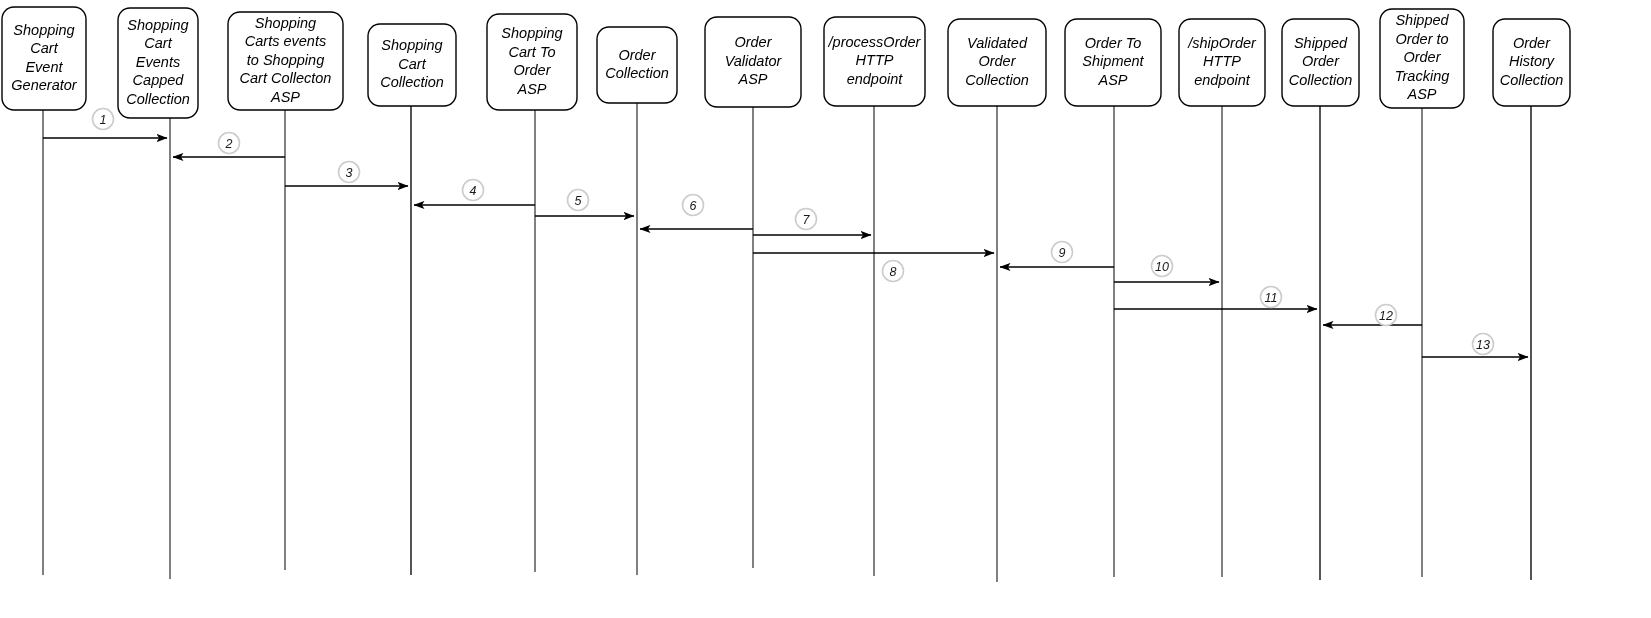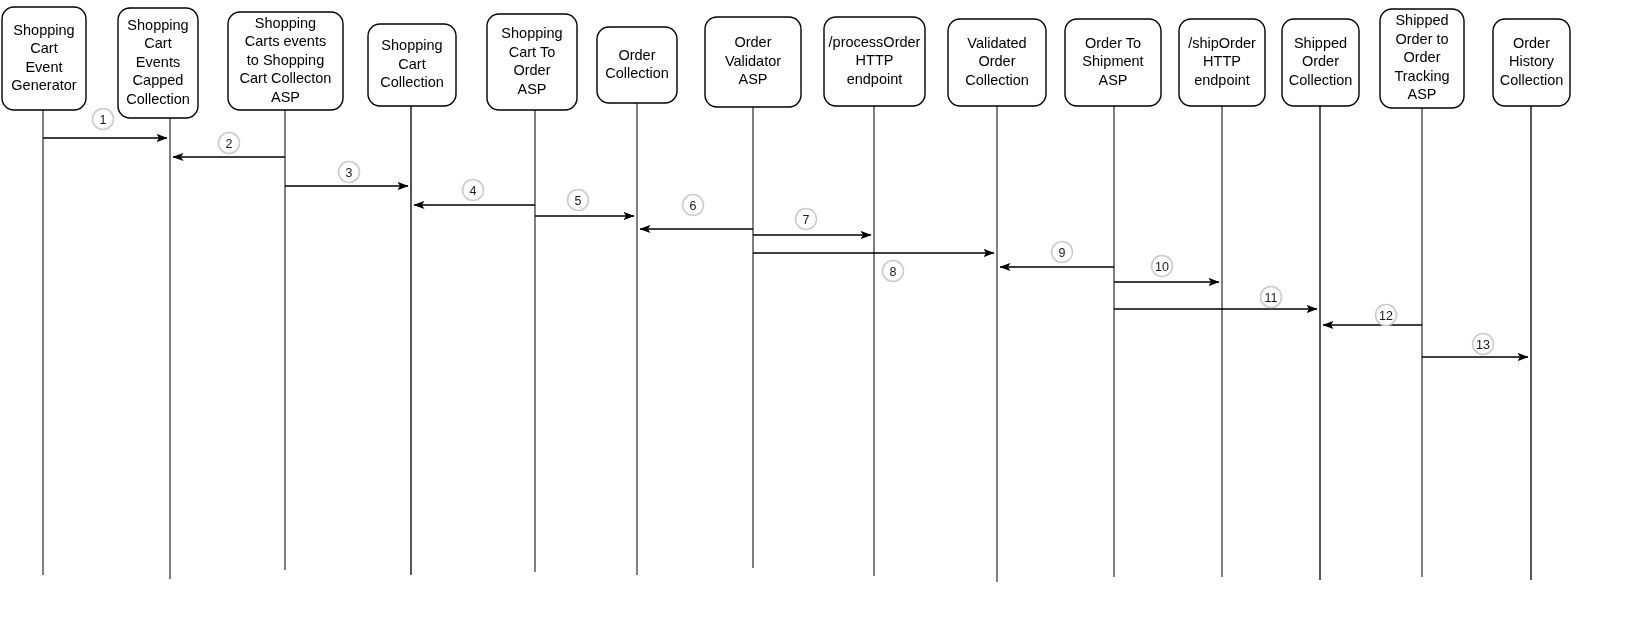--- a/index.html
+++ b/index.html
@@ -10,20 +10,21 @@
   }
   body {
     font-family: "Liberation Sans", sans-serif;
   }
   #diagram-root {
     position: relative;
     width: 1651px;
     height: 618px;
     background: #ffffff;
     overflow: hidden;
+    font-style: italic;
   }
   #diagram-svg {
     position: absolute;
     left: 0;
     top: 0;
     width: 1651px;
     height: 618px;
     display: block;
   }
   .lifeline-box {

